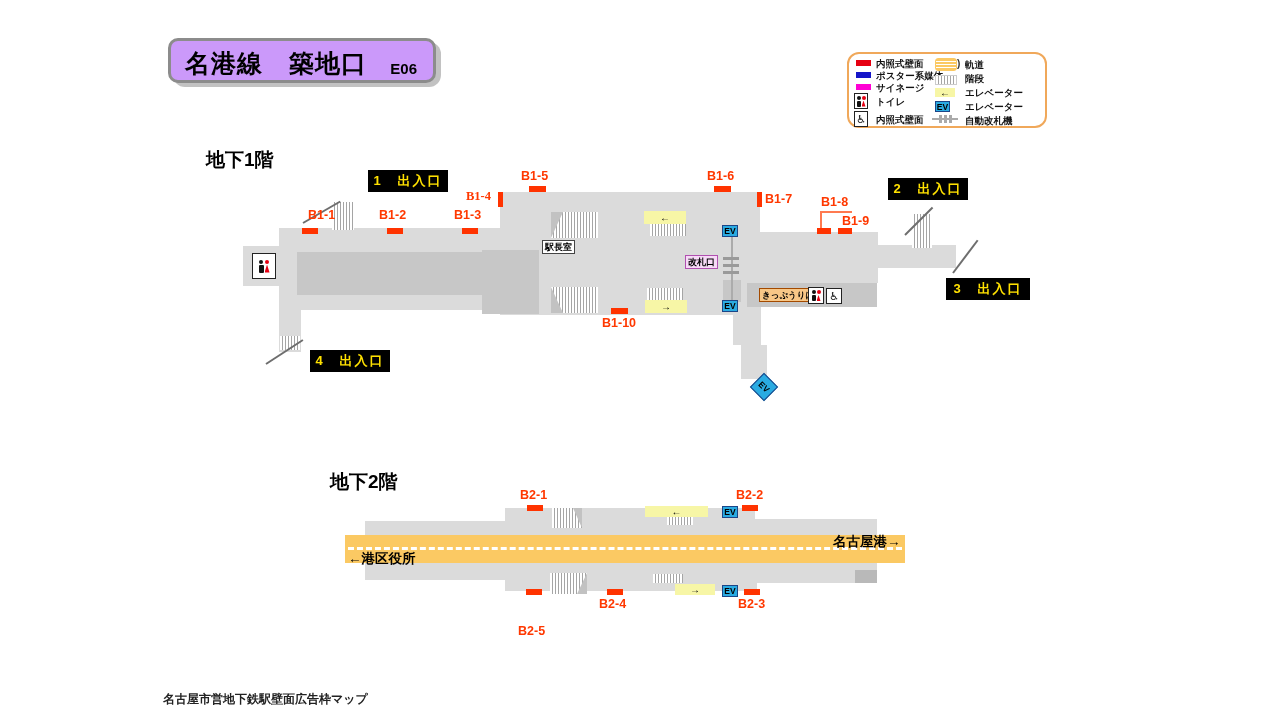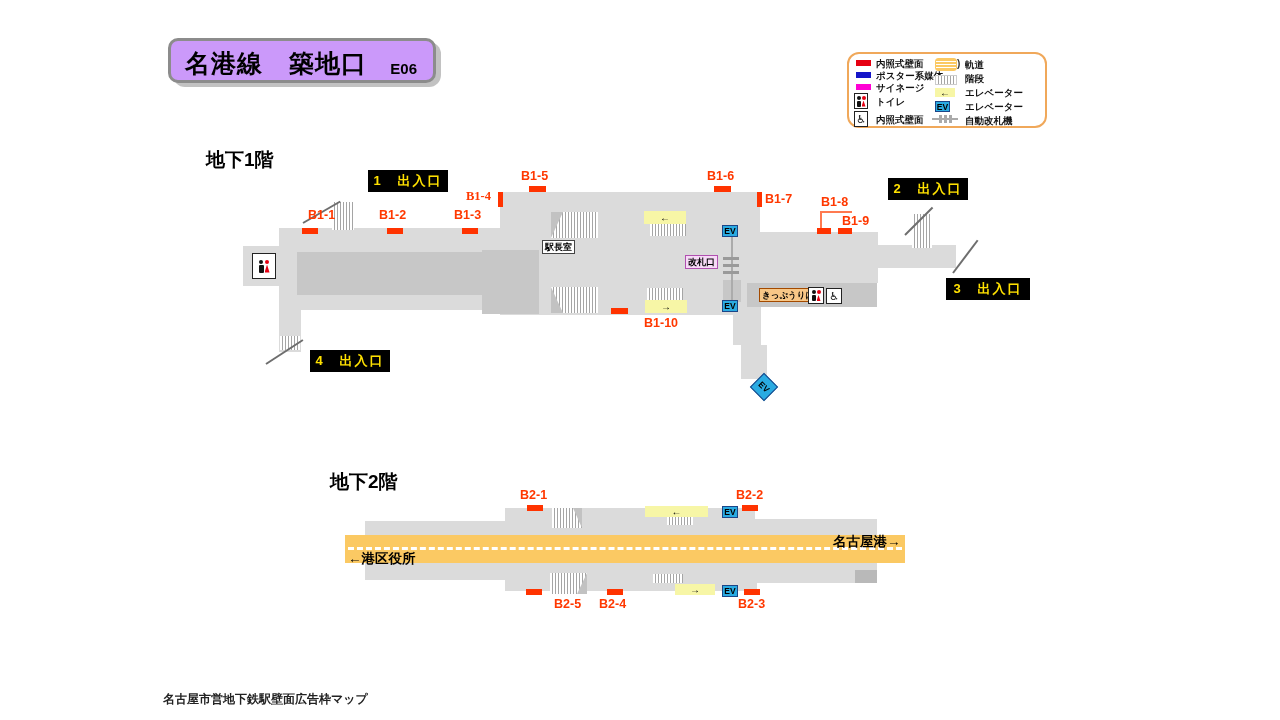--- a/index.html
+++ b/index.html
@@ -175,21 +175,21 @@
 
   <span class="adlabel" style="left:308px;top:209px;">B1-1</span>
   <span class="adlabel" style="left:379px;top:209px;">B1-2</span>
   <span class="adlabel" style="left:454px;top:209px;">B1-3</span>
   <span class="adlabel" style="left:466px;top:190px;font-family:Liberation Serif, serif;">B1-4</span>
   <span class="adlabel" style="left:521px;top:170px;">B1-5</span>
   <span class="adlabel" style="left:707px;top:170px;">B1-6</span>
   <span class="adlabel" style="left:765px;top:193px;">B1-7</span>
   <span class="adlabel" style="left:821px;top:196px;">B1-8</span>
   <span class="adlabel" style="left:842px;top:215px;">B1-9</span>
-  <span class="adlabel" style="left:602px;top:317px;margin-left:42px;">B1-10</span>
+  <span class="adlabel" style="left:602px;top:317px;">B1-10</span>
   <div class="abs bracket" style="left:820px;top:211px;width:32px;height:2px;"></div>
   <div class="abs bracket" style="left:820px;top:211px;width:2px;height:17px;"></div>
 
   <div class="exitbox" style="left:368px;top:170px;width:80px;height:22px;">1　出入口</div>
   <div class="exitbox" style="left:888px;top:178px;width:80px;height:22px;">2　出入口</div>
   <div class="exitbox" style="left:946px;top:278px;width:84px;height:22px;">3　出入口</div>
   <div class="exitbox" style="left:310px;top:350px;width:80px;height:22px;">4　出入口</div>
 
   <div class="floorhead" style="left:330px;top:469px;">地下2階</div>
 
@@ -227,17 +227,17 @@
   <div class="abs tick" style="left:527px;top:505px;width:16px;height:6px;"></div>
   <div class="abs tick" style="left:742px;top:505px;width:16px;height:6px;"></div>
   <div class="abs tick" style="left:744px;top:589px;width:16px;height:6px;"></div>
   <div class="abs tick" style="left:607px;top:589px;width:16px;height:6px;"></div>
   <div class="abs tick" style="left:526px;top:589px;width:16px;height:6px;"></div>
 
   <span class="adlabel" style="left:520px;top:489px;">B2-1</span>
   <span class="adlabel" style="left:736px;top:489px;">B2-2</span>
   <span class="adlabel" style="left:738px;top:598px;">B2-3</span>
   <span class="adlabel" style="left:599px;top:598px;">B2-4</span>
-  <span class="adlabel" style="left:518px;top:598px;margin-left:36px;">B2-5</span>
+  <span class="adlabel" style="left:518px;top:625px;">B2-5</span>
 
   <div id="footer-text" style="left:163px;top:691px;">名古屋市営地下鉄駅壁面広告枠マップ</div>
 
 </div>
 
 </body></html>

